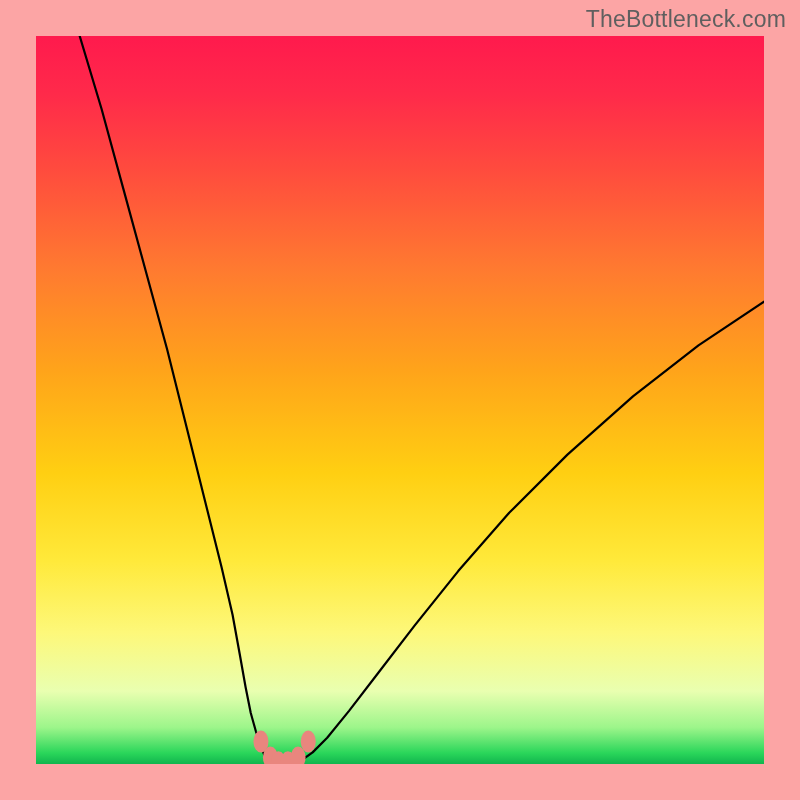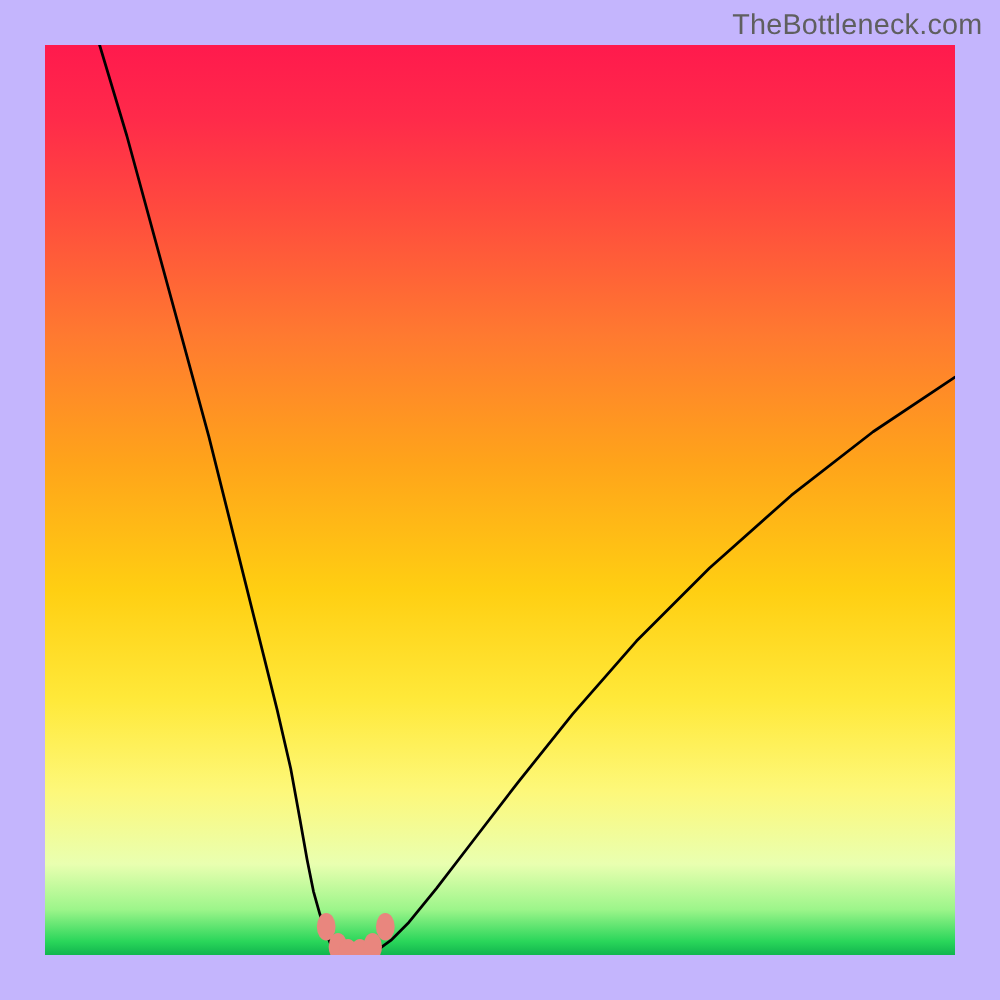--- a/index.html
+++ b/index.html
@@ -10,21 +10,21 @@
     background: #000;
     overflow: hidden;
     font-family: Arial, Helvetica, sans-serif;
   }
   .frame {
     position: absolute;
     left: 0;
     top: 0;
     width: 800px;
     height: 800px;
-    background: #c4b5fd;
+    background: #fca5a5;
   }
   .plot-area {
     position: absolute;
     left: 36px;
     top: 36px;
     width: 728px;
     height: 728px;
     overflow: hidden;
   }
   .gradient-bg {

